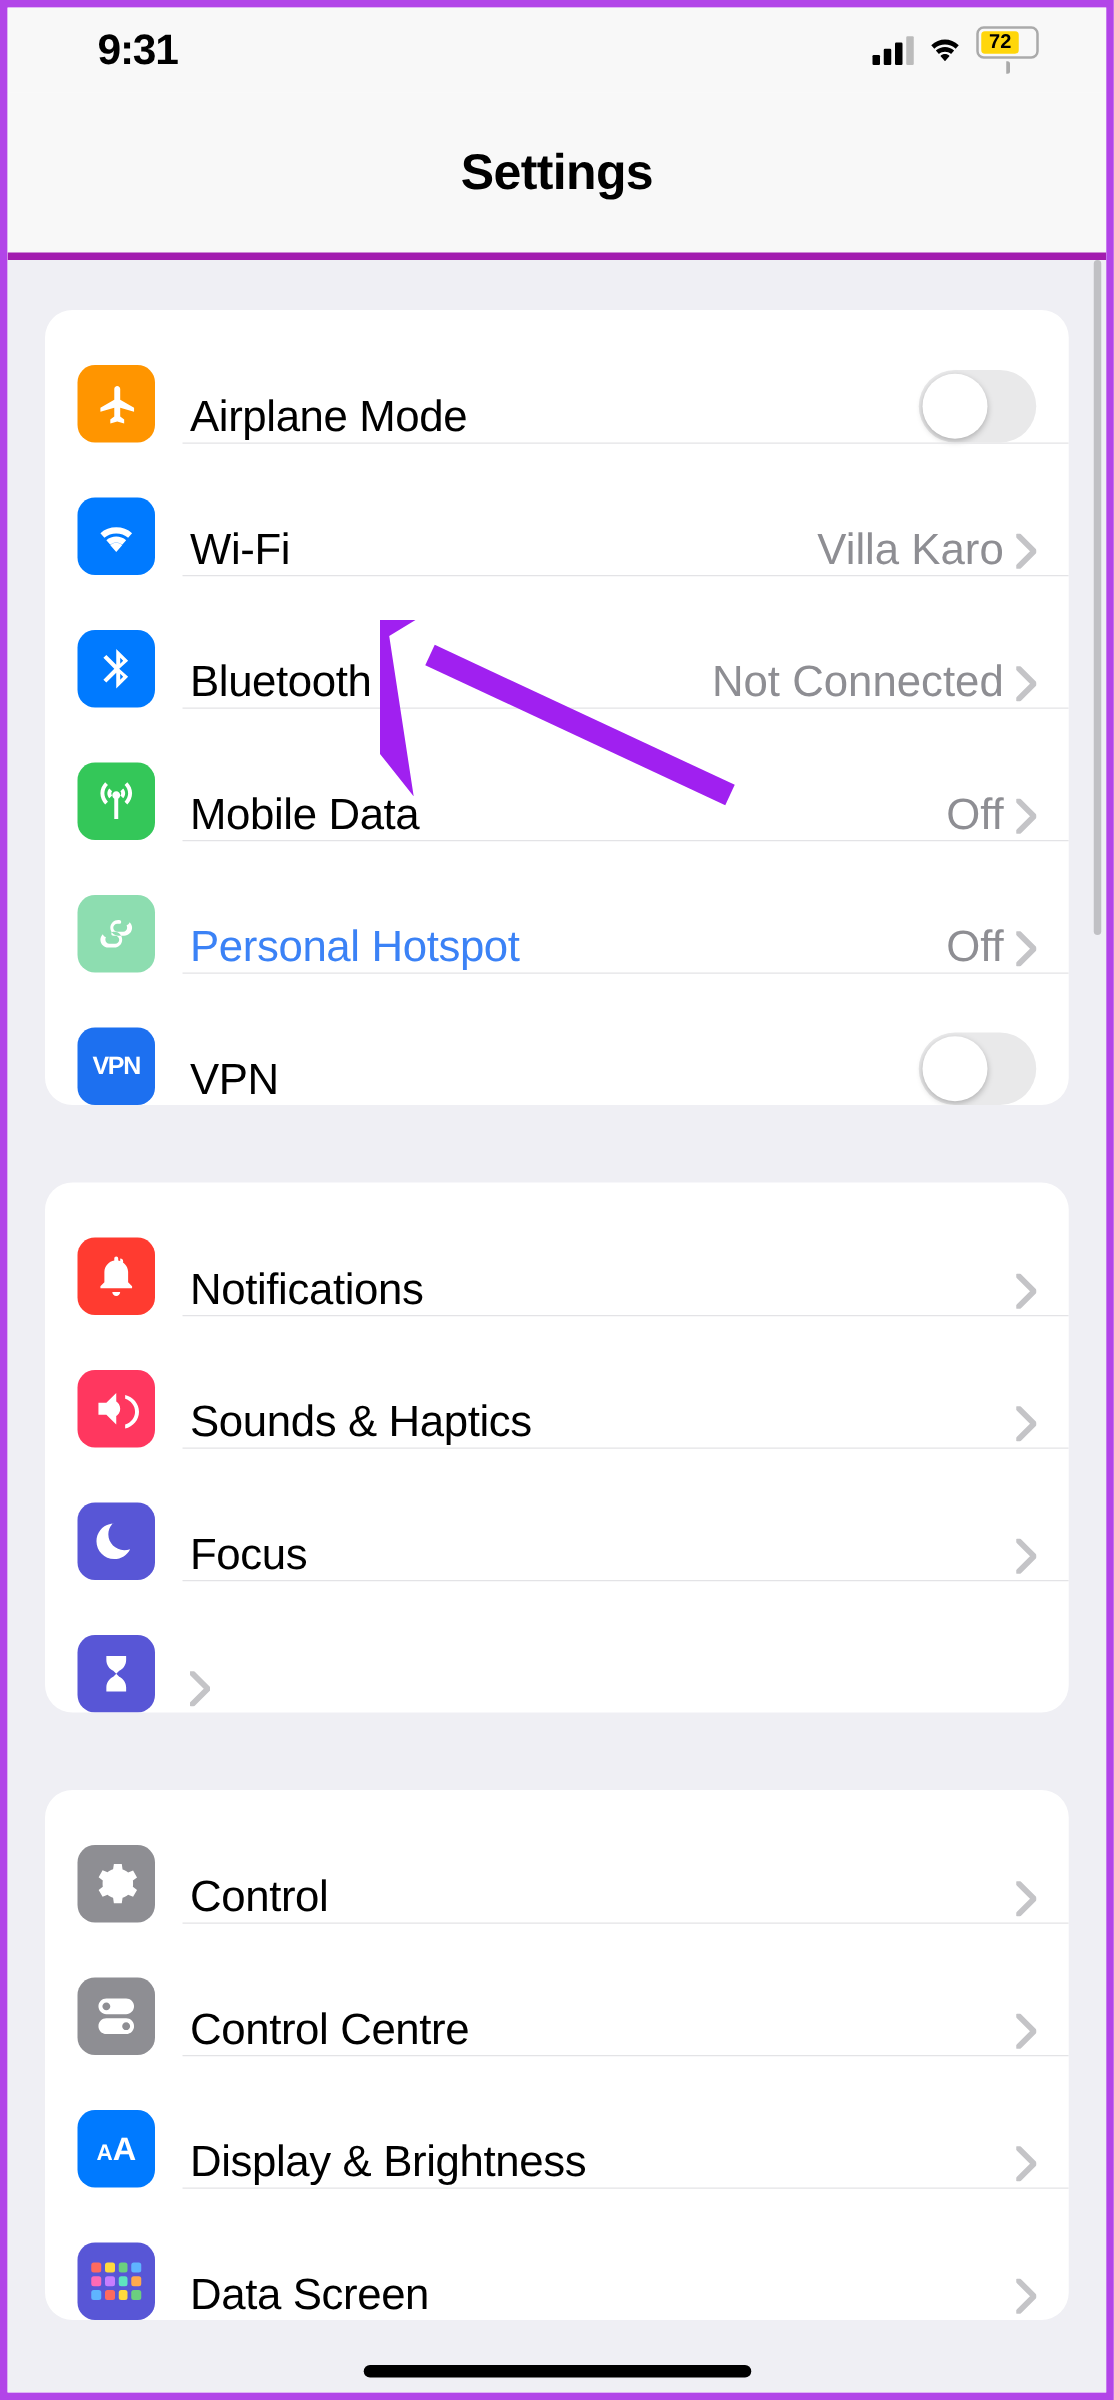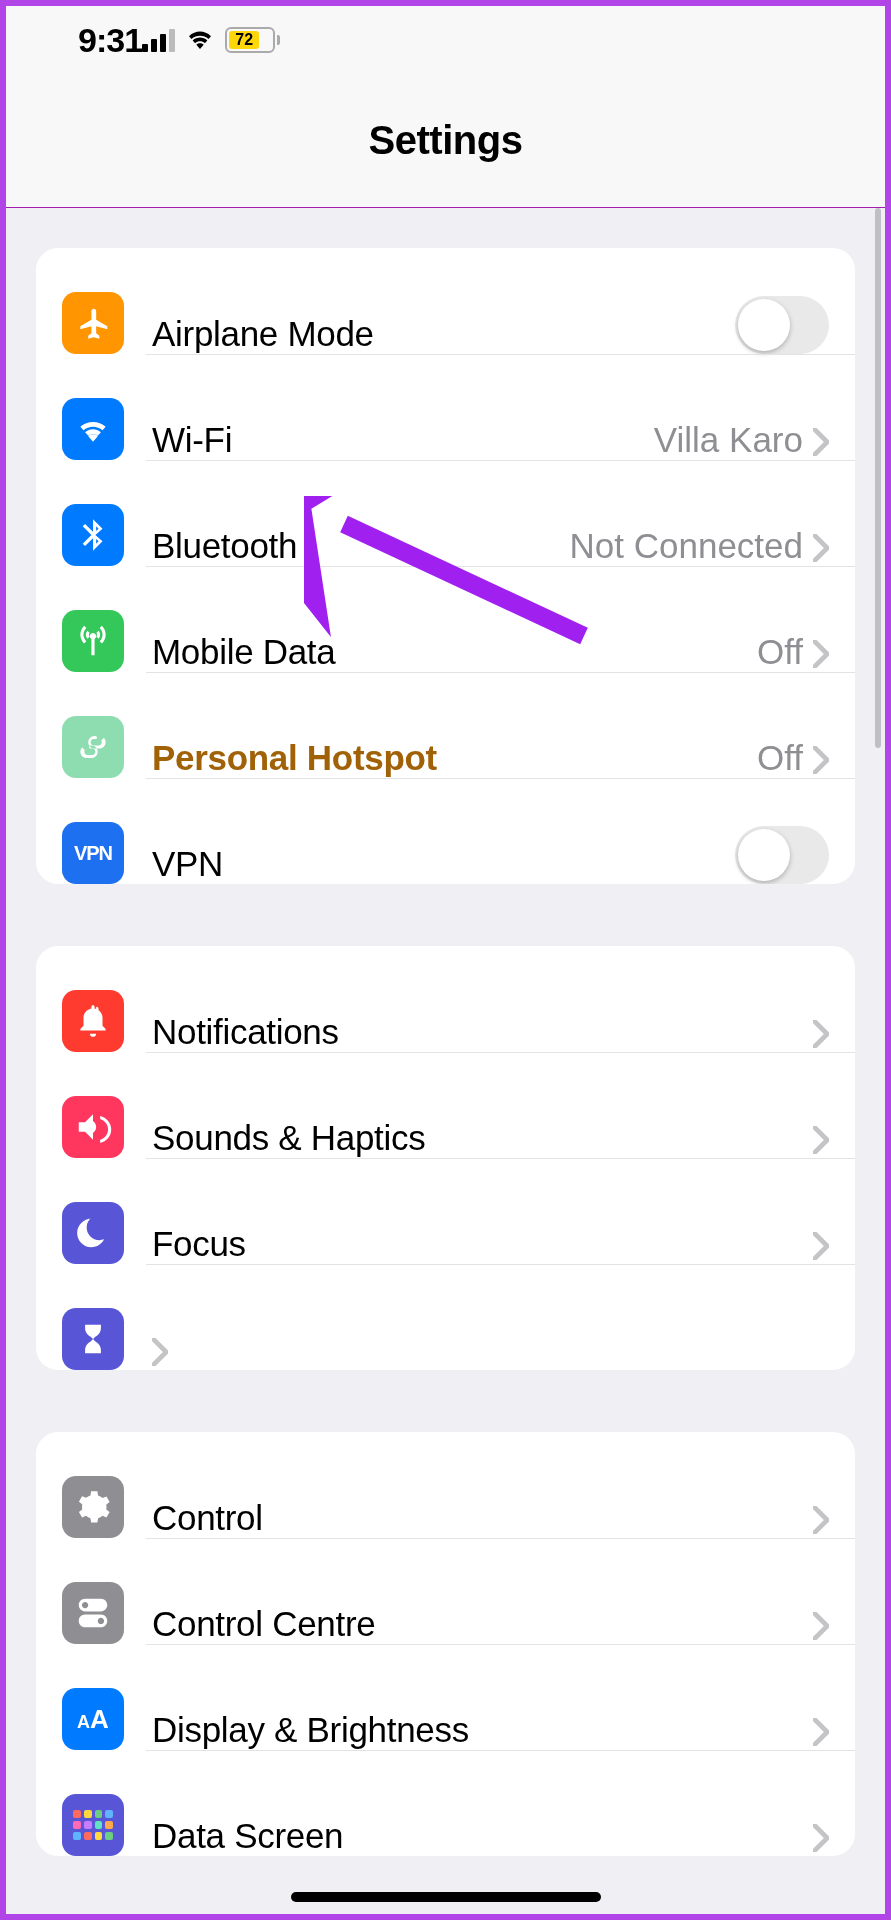--- a/index.html
+++ b/index.html
@@ -8,50 +8,51 @@
       height: 1920px;
       font-family: -apple-system, BlinkMacSystemFont, "Helvetica Neue", sans-serif;
       background: #fff;
       border: 6px solid #b245e8;
       overflow: hidden;
       position: relative;
     }
     .status-bar {
       height: 68px;
       display: flex;
+      justify-content: space-between;
       align-items: center;
       padding: 0 54px 0 72px;
       background: #f8f8f8;
     }
     .status-time { font-size: 34px; font-weight: 600; letter-spacing: -1px; }
     .status-right { display: flex; align-items: center; gap: 10px; }
     .signal-bars { display: flex; align-items: flex-end; gap: 3px; }
     .signal-bars span { width: 6px; background: #000; border-radius: 1px; }
     .signal-bars span:nth-child(1){height:8px}
     .signal-bars span:nth-child(2){height:13px}
     .signal-bars span:nth-child(3){height:18px}
     .signal-bars span:nth-child(4){height:23px; background:#bbb}
     .wifi-icon svg { width: 30px; height: 22px; }
     .battery {
-      display: flex; align-items: center; gap: 2px;
+      display: flex; align-items: center; gap: 2px; flex-direction: column;
     }
     .battery-body {
       width: 50px; height: 26px; border: 2px solid #aaa; border-radius: 6px;
       position: relative; padding: 2px;
     }
     .battery-fill { height: 100%; width: 72%; background: #ffd60a; border-radius: 3px; display:flex;align-items:center;justify-content:center;}
     .battery-num{font-size:16px;font-weight:600;color:#000;}
     .battery-tip{width:3px;height:10px;background:#aaa;border-radius:0 2px 2px 0;}
     .nav-header {
       height: 134px;
       background: #f8f8f8;
       display: flex;
       align-items: center;
       justify-content: center;
-      border-bottom: 1px solid #a21caf;
+      border-bottom: 6px solid #a21caf;
     }
     .nav-title { font-size: 40px; font-weight: 700; letter-spacing:-0.5px;}
     .content {
       background: #efeff4;
       height: calc(100% - 202px);
       overflow: hidden;
       padding: 40px 30px 0;
       position: relative;
     }
     .scroll-indicator { position:absolute; right:4px; top:0; width:6px; height:540px; background:#c0c0c4; border-radius:3px;}
@@ -67,21 +68,21 @@
       height: 106px;
       padding-left: 26px;
       position: relative;
     }
     .row + .row::before {
       content: "";
       position: absolute;
       top: 0; left: 110px; right: 0; height: 1px;
       background: #e3e3e6;
     }
-    .row.disabled .label { color: #a16207; font-weight: bold; }
+    .row.disabled .label { color: #3b82f6; }
     .icon-box {
       width: 62px; height: 62px; border-radius: 14px;
       display: flex; align-items: center; justify-content: center;
       margin-right: 28px; flex-shrink: 0;
       color: #fff;
     }
     .icon-box svg { width: 38px; height: 38px; fill: currentColor; }
     .label { font-size: 35px; flex: 1; letter-spacing:-0.3px;}
     .value { font-size: 35px; color: #8e8e93; margin-right: 10px; }
     .chevron { margin-right: 26px; flex-shrink:0;}

